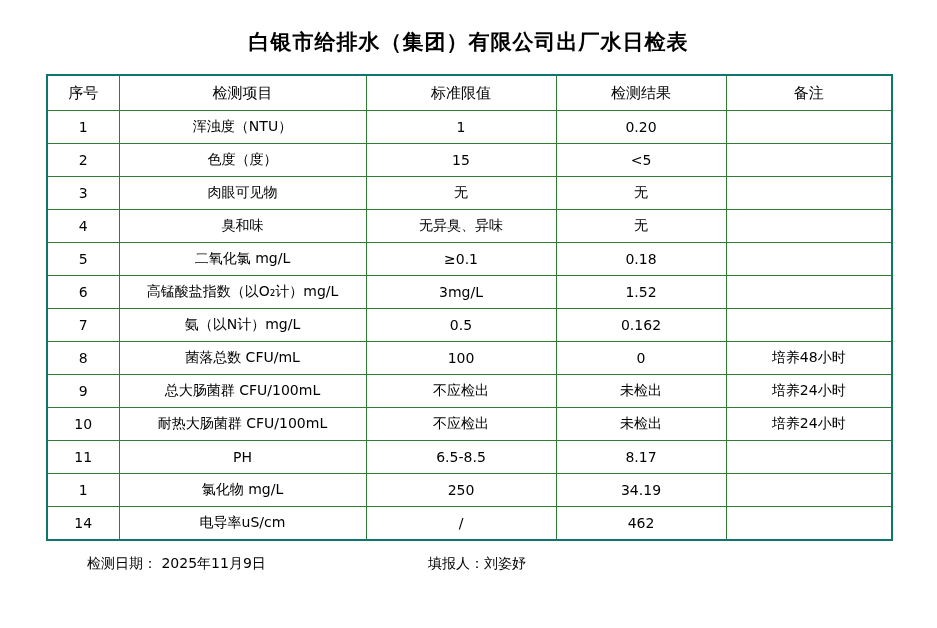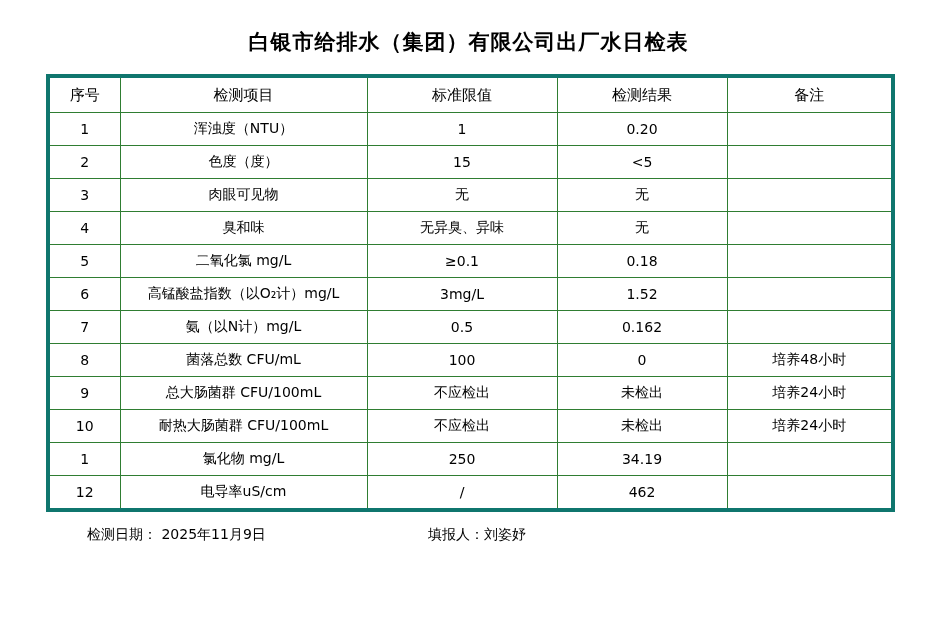--- a/index.html
+++ b/index.html
@@ -31,21 +31,21 @@
     font-family: "DejaVu Sans", "Liberation Sans", sans-serif;
   }
   .table-wrap {
     padding: 0 46px;
     box-sizing: border-box;
   }
   table.report {
     border-collapse: collapse;
     width: 845px;
     table-layout: fixed;
-    border: 4px solid #0f766e;
+    border: 2px solid #0f766e;
   }
   table.report td, table.report th {
     border: 1px solid #2f7d32;
     height: 32px;
     font-size: 14px;
     font-weight: normal;
     text-align: center;
     vertical-align: middle;
     padding: 0 2px;
     font-family: "DejaVu Sans", "Liberation Sans", sans-serif;
@@ -163,28 +163,35 @@
           <td>培养24小时</td>
         </tr>
         <tr>
           <td>10</td>
           <td class="unit">耐热大肠菌群 CFU/100mL</td>
           <td>不应检出</td>
           <td>未检出</td>
           <td>培养24小时</td>
         </tr>
         <tr>
+          <td>11</td>
+          <td>PH</td>
+          <td>6.5-8.5</td>
+          <td>8.17</td>
+          <td></td>
+        </tr>
+        <tr>
           <td>1</td>
           <td class="unit">氯化物 mg/L</td>
           <td>250</td>
           <td>34.19</td>
           <td></td>
         </tr>
         <tr>
-          <td>12</td>
+          <td>14</td>
           <td>电导率uS/cm</td>
           <td>/</td>
           <td>462</td>
           <td></td>
         </tr>
       </tbody>
     </table>
   </div>
 
   <div class="footer">

